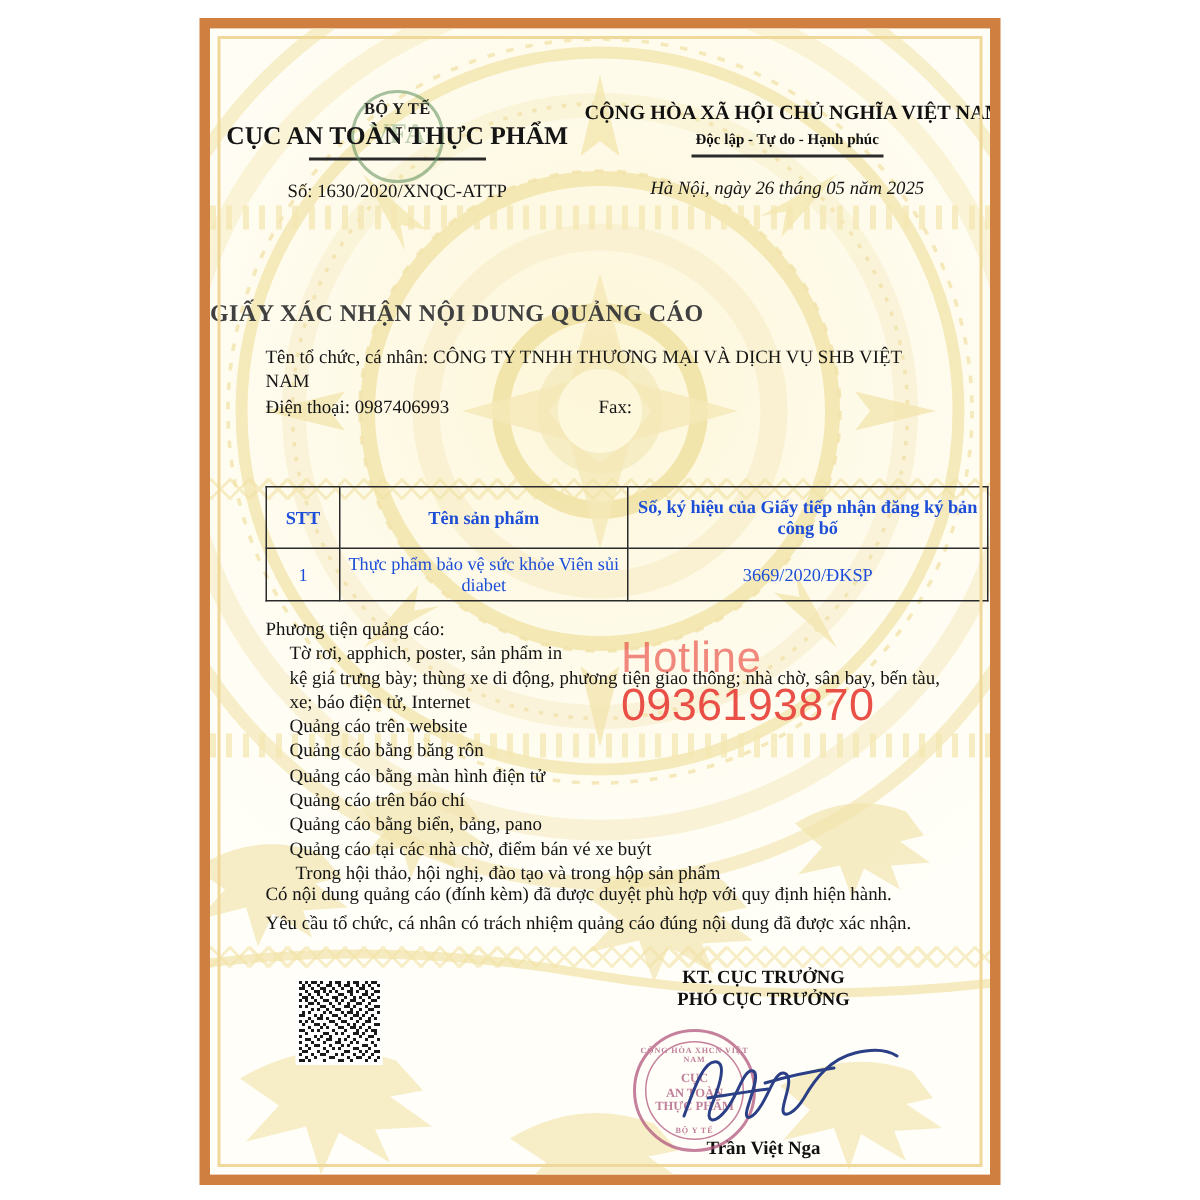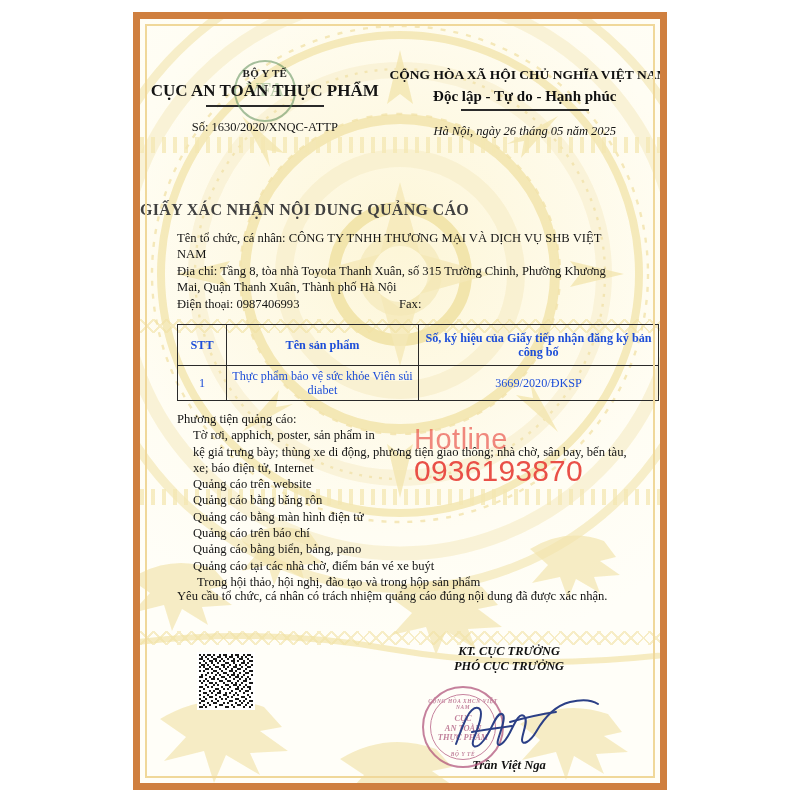--- a/index.html
+++ b/index.html
@@ -139,21 +139,21 @@
     z-index: 2;
     white-space: nowrap;
   }
   .hdr-nation {
     font-size: 13.5px;
     font-weight: bold;
     color: #101010;
     white-space: nowrap;
   }
   .hdr-motto {
-    font-size: 15px;
+    font-size: 10px;
     font-weight: bold;
     color: #101010;
     margin-top: 5px;
   }
   .rule {
     width: 118px;
     height: 1.6px;
     background: #2a2a2a;
     margin: 4px auto 0;
   }
@@ -284,21 +284,20 @@
   }
   .closing p { margin: 0; }
 
   
   .sign-block {
     position: absolute;
     right: 36px;
     top: 625px;
     width: 230px;
     text-align: center;
-    font-style: italic;
   }
   .sign-title {
     font-size: 12.4px;
     font-weight: bold;
     color: #101010;
     line-height: 15px;
   }
   .sign-area {
     position: relative;
     height: 82px;
@@ -478,21 +477,20 @@
           <div class="hdr-motto">Độc lập - Tự do - Hạnh phúc</div>
           <div class="rule motto-rule"></div>
           <div class="hdr-place-date">Hà Nội, ngày 26 tháng 05 năm 2025</div>
         </div>
       </div>
 
       <div class="doc-title">GIẤY XÁC NHẬN NỘI DUNG QUẢNG CÁO</div>
 
       <div class="org-block">
         <p>Tên tổ chức, cá nhân: CÔNG TY TNHH THƯƠNG MẠI VÀ DỊCH VỤ SHB VIỆT NAM</p>
-        <p>Địa chỉ: Tầng 8, tòa nhà Toyota Thanh Xuân, số 315 Trường Chinh, Phường Khương Mai, Quận Thanh Xuân, Thành phố Hà Nội</p>
         <div class="phone-row">
           <span class="ph">Điện thoại: 0987406993</span>
           <span>Fax:</span>
         </div>
       </div>
 
       <table class="prod-table">
         <thead>
           <tr>
             <th class="col-stt">STT</th>
@@ -518,20 +516,21 @@
           <li>Quảng cáo bằng băng rôn</li>
           <li>Quảng cáo bằng màn hình điện tử</li>
           <li>Quảng cáo trên báo chí</li>
           <li>Quảng cáo bằng biển, bảng, pano</li>
           <li>Quảng cáo tại các nhà chờ, điểm bán vé xe buýt</li>
           <li style="padding-left:4px;">Trong hội thảo, hội nghị, đào tạo và trong hộp sản phẩm</li>
         </ul>
       </div>
 
       <div class="closing">
+        <p>Có nội dung quảng cáo (đính kèm) đã được duyệt phù hợp với quy định hiện hành.</p>
         <p>Yêu cầu tổ chức, cá nhân có trách nhiệm quảng cáo đúng nội dung đã được xác nhận.</p>
       </div>
 
       <div class="qr">
         <svg width="58" height="58" viewBox="0 0 58 58" shape-rendering="crispEdges">
           <rect width="58" height="58" fill="#ffffff"></rect>
           <g fill="#1a1a1a">
             <rect x="2" y="2" width="2" height="2"></rect>
               <rect x="6" y="2" width="2" height="2"></rect>
               <rect x="10" y="2" width="4" height="2"></rect>

